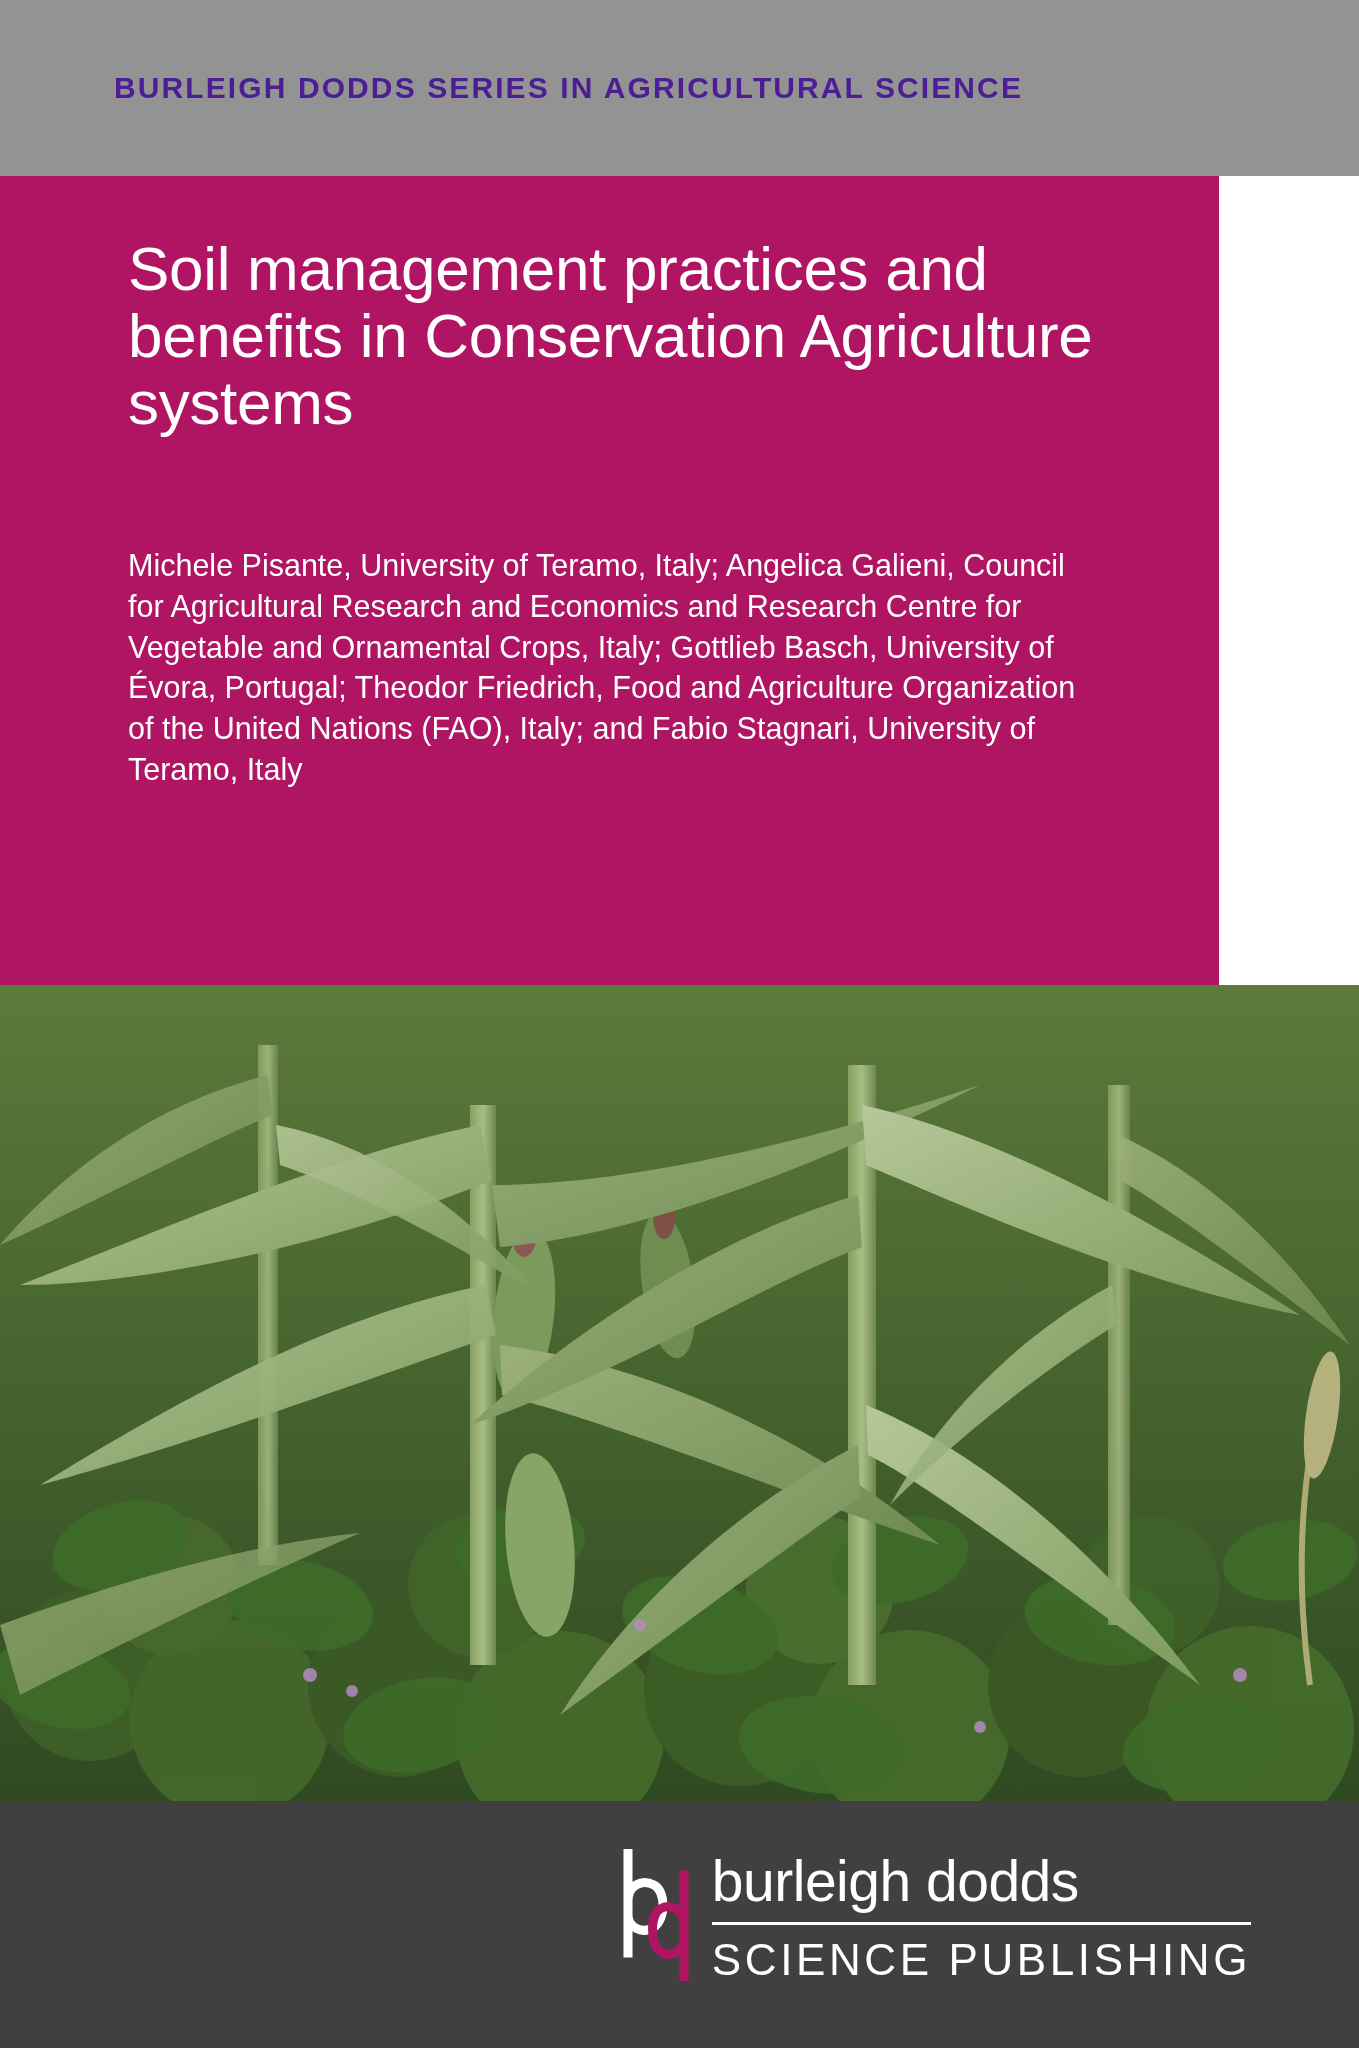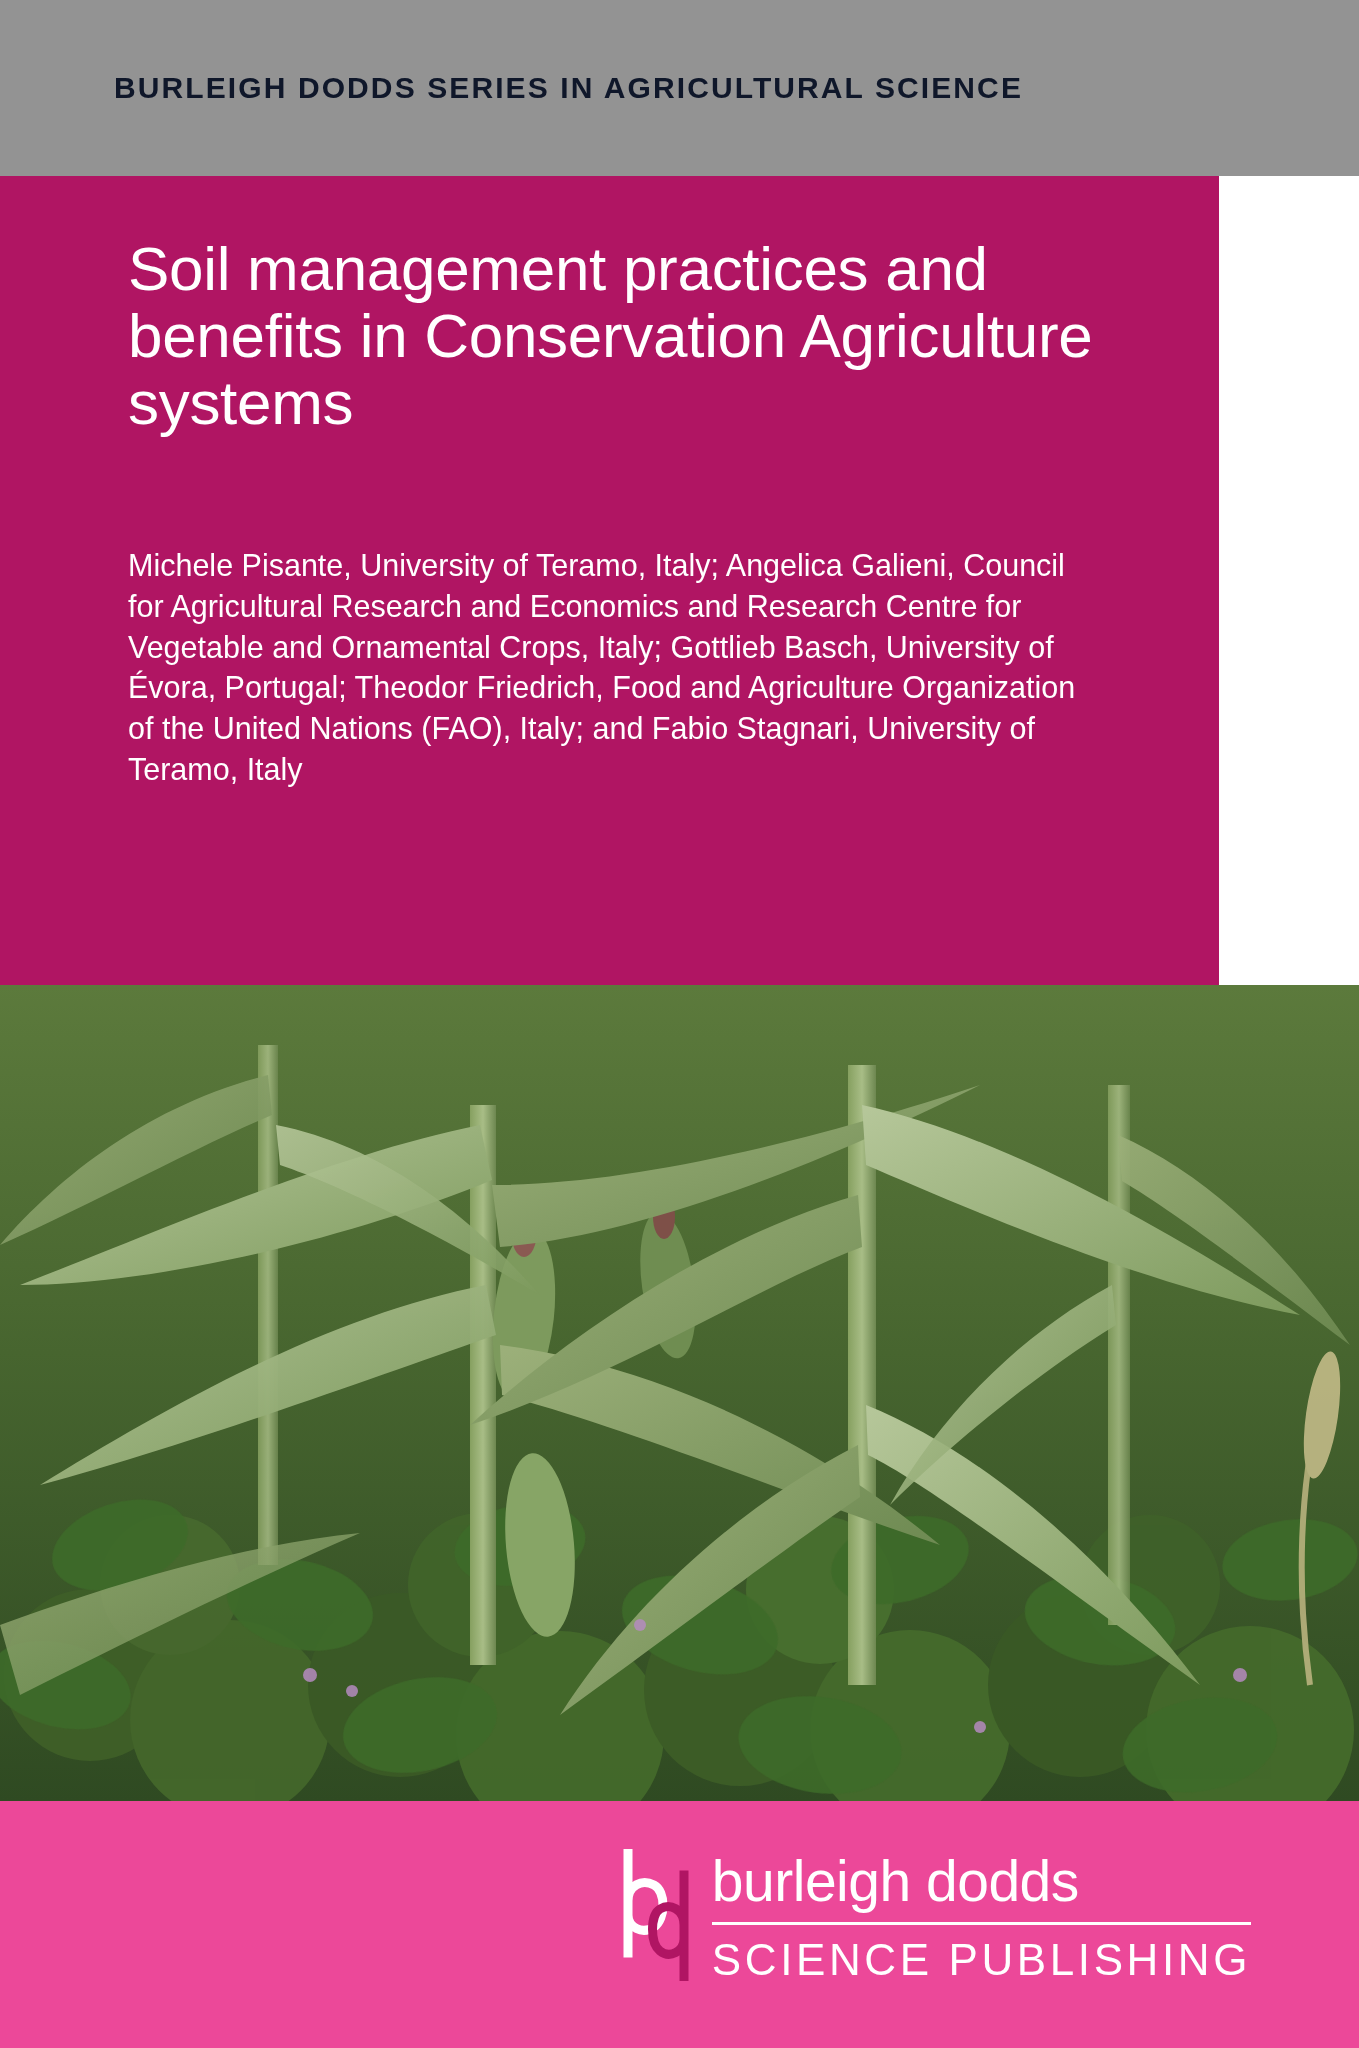--- a/index.html
+++ b/index.html
@@ -22,21 +22,21 @@
     position: absolute;
     left: 0; top: 0;
     width: 1359px;
     height: 176px;
     background: #939393;
     display: flex;
     align-items: center;
   }
   .series-text {
     margin-left: 114px;
-    color: #0f172a;
+    color: #4c1d95;
     font-size: 30px;
     letter-spacing: 2.1px;
     font-weight: bold;
     white-space: nowrap;
   }
 
   
   .title-block {
     position: absolute;
     left: 0; top: 176px;
@@ -73,21 +73,21 @@
     background: #4b6b32;
   }
   .photo svg { display: block; width: 100%; height: 100%; }
 
   
   .footer {
     position: absolute;
     left: 0; top: 1801px;
     width: 1359px;
     height: 247px;
-    background: #ec4899;
+    background: #404040;
   }
   .logo-wrap {
     position: absolute;
     right: 108px;
     top: 48px;
     display: flex;
     align-items: flex-start;
   }
   .logo-mark {
     position: relative;

